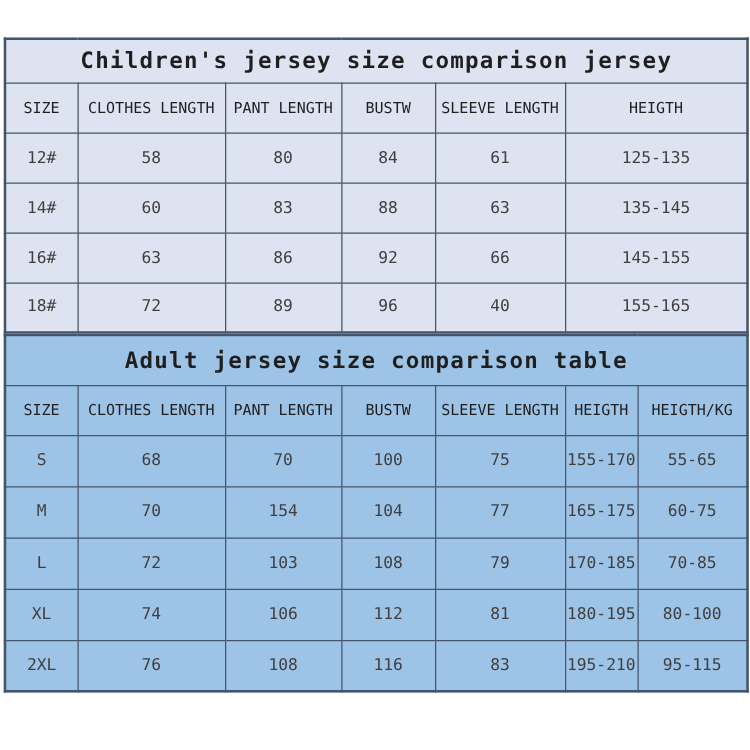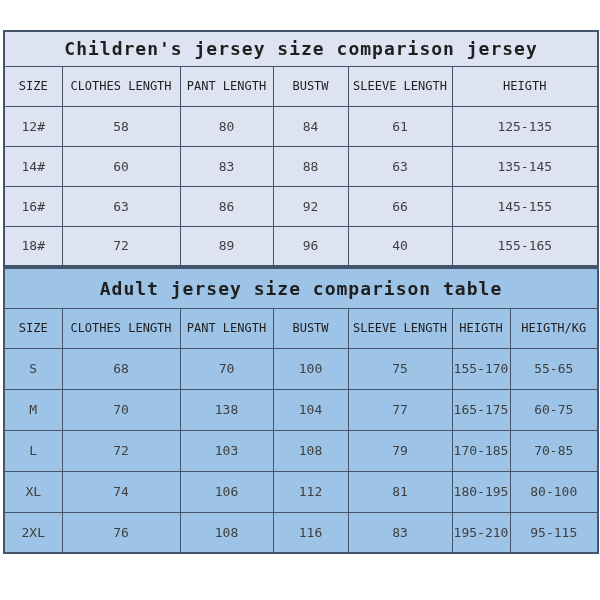--- a/index.html
+++ b/index.html
@@ -151,21 +151,21 @@
         <td class="cell">68</td>
         <td class="cell">70</td>
         <td class="cell">100</td>
         <td class="cell">75</td>
         <td class="cell">155-170</td>
         <td class="cell">55-65</td>
       </tr>
       <tr>
         <td class="cell">M</td>
         <td class="cell">70</td>
-        <td class="cell">138</td>
+        <td class="cell">154</td>
         <td class="cell">104</td>
         <td class="cell">77</td>
         <td class="cell">165-175</td>
         <td class="cell">60-75</td>
       </tr>
       <tr>
         <td class="cell">L</td>
         <td class="cell">72</td>
         <td class="cell">103</td>
         <td class="cell">108</td>

